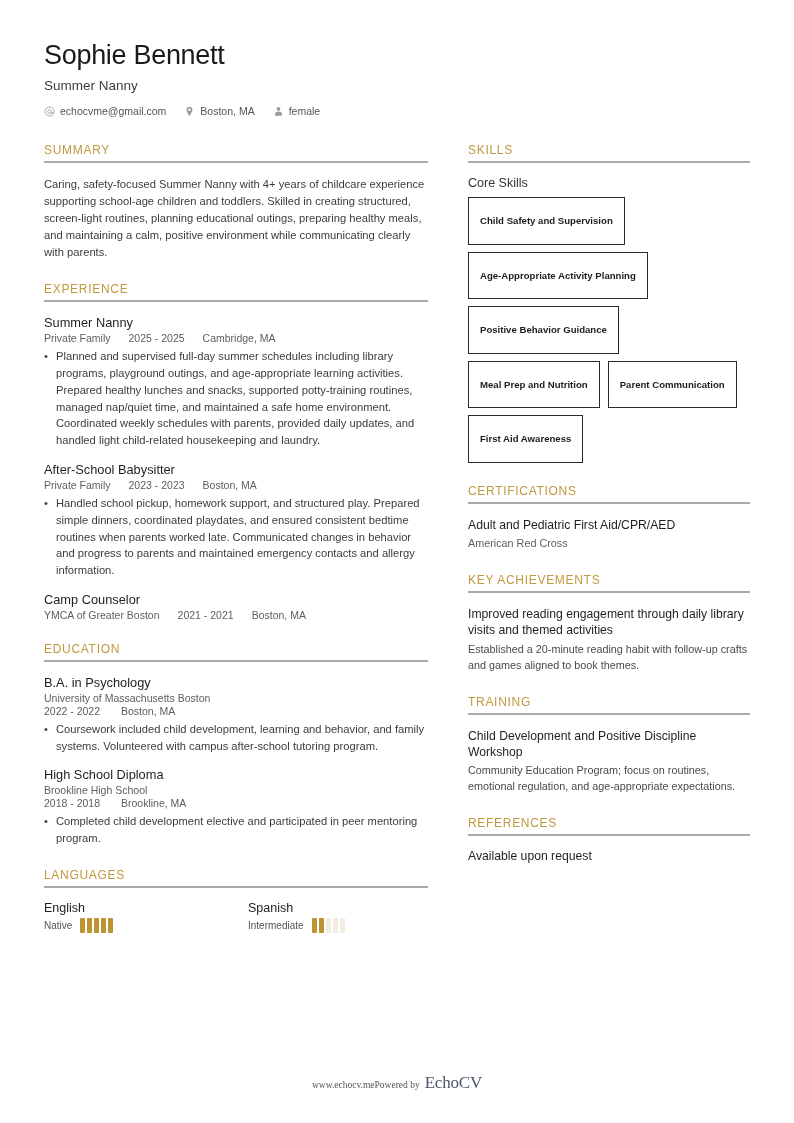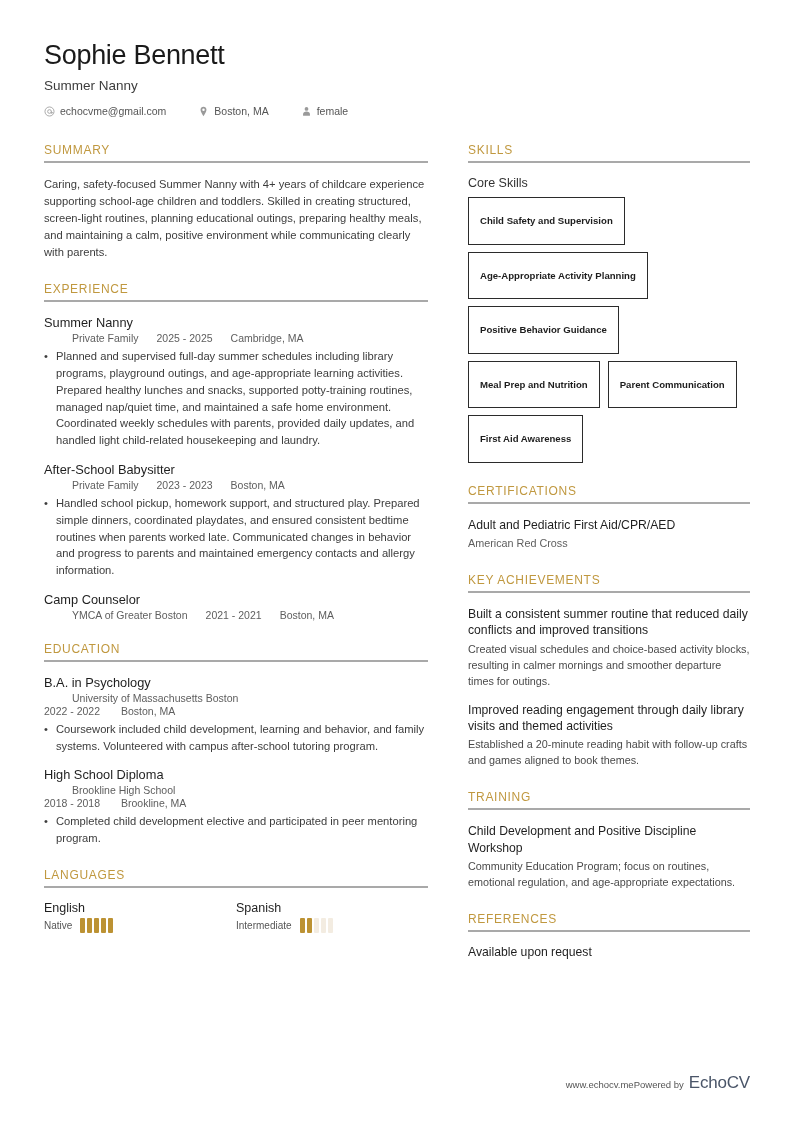--- a/index.html
+++ b/index.html
@@ -38,21 +38,21 @@
   .job-title {
     font-size: 13.5px;
     font-weight: 400;
     color: #3d3d3d;
     margin-bottom: 12px;
   }
 
   .contact-line {
     display: flex;
     align-items: flex-end;
-    gap: 24px;
+    gap: 10px;
     flex-wrap: wrap;
   }
 
   .contact-item {
     display: inline-flex;
     align-items: center;
     gap: 5px;
     font-size: 10.5px;
     color: #555555;
     margin-right: 8px;
@@ -116,21 +116,21 @@
     margin-bottom: 2px;
   }
 
   .entry-meta {
     font-size: 10.5px;
     color: #5e5e5e;
     margin-bottom: 4px;
     display: flex;
     align-items: baseline;
   }
-  .entry-meta .m-org  { margin-right: 18px; margin-left: 28px; }
+  .entry-meta .m-org  { margin-right: 18px; }
   .entry-meta .m-date { margin-right: 18px; white-space: nowrap; }
   .entry-meta .m-loc  { }
 
   .entry-meta-stack { display: block; }
   .entry-meta-stack .m-org { display: block; margin-bottom: 1px; margin-right: 0; }
   .entry-meta-stack .m-sub { display: block; }
   .entry-meta-stack .m-sub .m-date { margin-right: 18px; }
 
   .bullets { list-style: none; }
 
@@ -146,21 +146,21 @@
     content: "•";
     position: absolute;
     left: 0;
     top: 0;
     color: #3c3c3c;
   }
 
   
   .languages-grid {
     display: flex;
-    gap: 0;
+    gap: 12px;
   }
   .lang-block { width: 192px; flex: 0 0 192px; }
 
   .lang-name {
     font-size: 12.5px;
     color: #1f1f1f;
     margin-bottom: 3px;
   }
 
   .lang-row {
@@ -236,21 +236,22 @@
   }
 
   
   .footer {
     position: absolute;
     left: 44px;
     right: 44px;
     bottom: 30px;
     display: flex;
     align-items: baseline;
-    justify-content: flex-end;
+    justify-content: center;
+    font-family: Liberation Serif, serif;
   }
 
   .footer-left {
     font-size: 9.5px;
     color: #555555;
   }
 
   .footer-right {
     font-size: 9.5px;
     color: #555555;
@@ -450,24 +451,20 @@
         <div class="rblock">
           <div class="rblock-title">Adult and Pediatric First Aid/CPR/AED</div>
           <div class="rblock-sub">American Red Cross</div>
         </div>
       </div>
 
       <div class="section">
         <div class="section-title">KEY ACHIEVEMENTS</div>
         <div class="section-rule"></div>
 
-        <div class="rblock">
-          <div class="rblock-title">Built a consistent summer routine that reduced daily conflicts and improved transitions</div>
-          <div class="rblock-desc">Created visual schedules and choice-based activity blocks, resulting in calmer mornings and smoother departure times for outings.</div>
-        </div>
 
         <div class="rblock">
           <div class="rblock-title">Improved reading engagement through daily library visits and themed activities</div>
           <div class="rblock-desc">Established a 20-minute reading habit with follow-up crafts and games aligned to book themes.</div>
         </div>
       </div>
 
       <div class="section">
         <div class="section-title">TRAINING</div>
         <div class="section-rule"></div>

